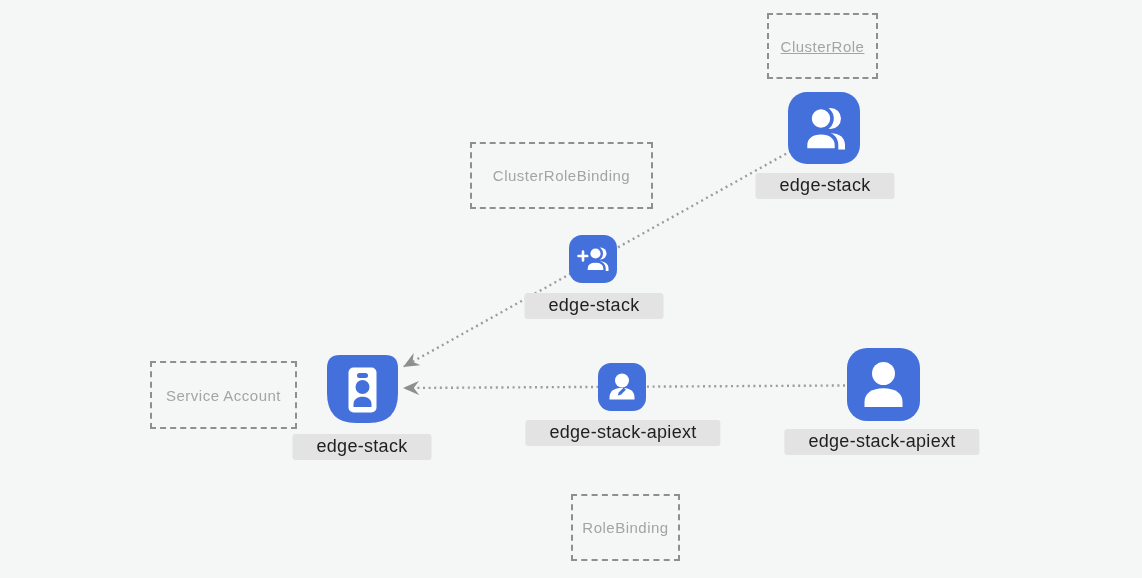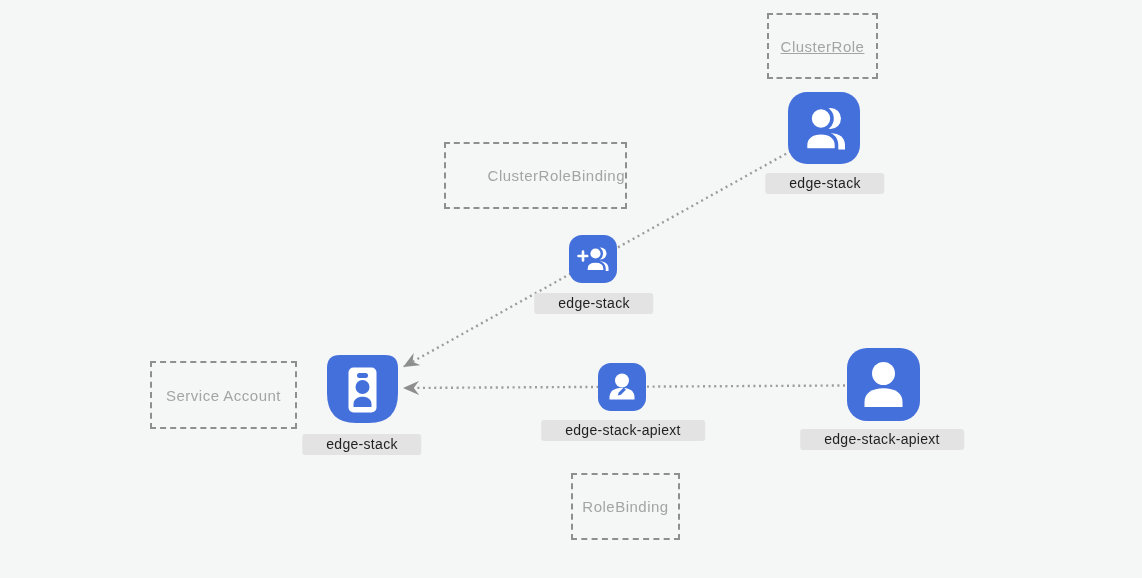--- a/index.html
+++ b/index.html
@@ -19,36 +19,36 @@
   }
   #edges{position:absolute;left:0;top:0;}
   .edge{stroke:var(--line);stroke-width:2.4;stroke-dasharray:2 3.6;fill:none;}
 
   .kindbox{
     position:absolute;border:2px dashed var(--kindborder);color:var(--kindtext);
     display:flex;align-items:center;justify-content:center;
     font-size:15px;letter-spacing:.5px;box-sizing:border-box;background:transparent;
   }
   #kb-clusterrole{left:767px;top:13px;width:111px;height:66px;text-decoration:underline;}
-  #kb-clusterrolebinding{left:444px;top:142px;width:183px;height:67px;justify-content:flex-end;}
+  #kb-clusterrolebinding{left:470px;top:142px;width:183px;height:67px;}
   #kb-serviceaccount{left:150px;top:361px;width:147px;height:68px;}
-  #kb-rolebinding{left:571px;top:473px;width:109px;height:67px;justify-content:center;}
+  #kb-rolebinding{left:571px;top:494px;width:109px;height:67px;justify-content:center;}
   #kb-role{left:828px;top:474px;width:107px;height:66px;}
 
   .node-icon{position:absolute;cursor:pointer;line-height:0;}
   #ni-clusterrole{left:788px;top:92px;}
   #ni-clusterrolebinding{left:569px;top:235px;}
   #ni-serviceaccount{left:327px;top:355px;}
   #ni-rolebinding{left:598px;top:363px;}
   #ni-role{left:847px;top:348px;}
 
   .node-label{
     position:absolute;transform:translateX(-50%);
     background:var(--labelbg);color:var(--labeltext);
-    font-size:14px;letter-spacing:.3px;padding:2px 24px 3px;border-radius:3px;
+    font-size:18px;letter-spacing:.3px;padding:2px 24px 3px;border-radius:3px;
     white-space:nowrap;
   }
   #nl-clusterrole{left:825px;top:173px;}
   #nl-clusterrolebinding{left:594px;top:293px;}
   #nl-serviceaccount{left:362px;top:434px;}
   #nl-rolebinding{left:623px;top:420px;}
   #nl-role{left:882px;top:429px;}
 </style>
 </head>
 <body>

